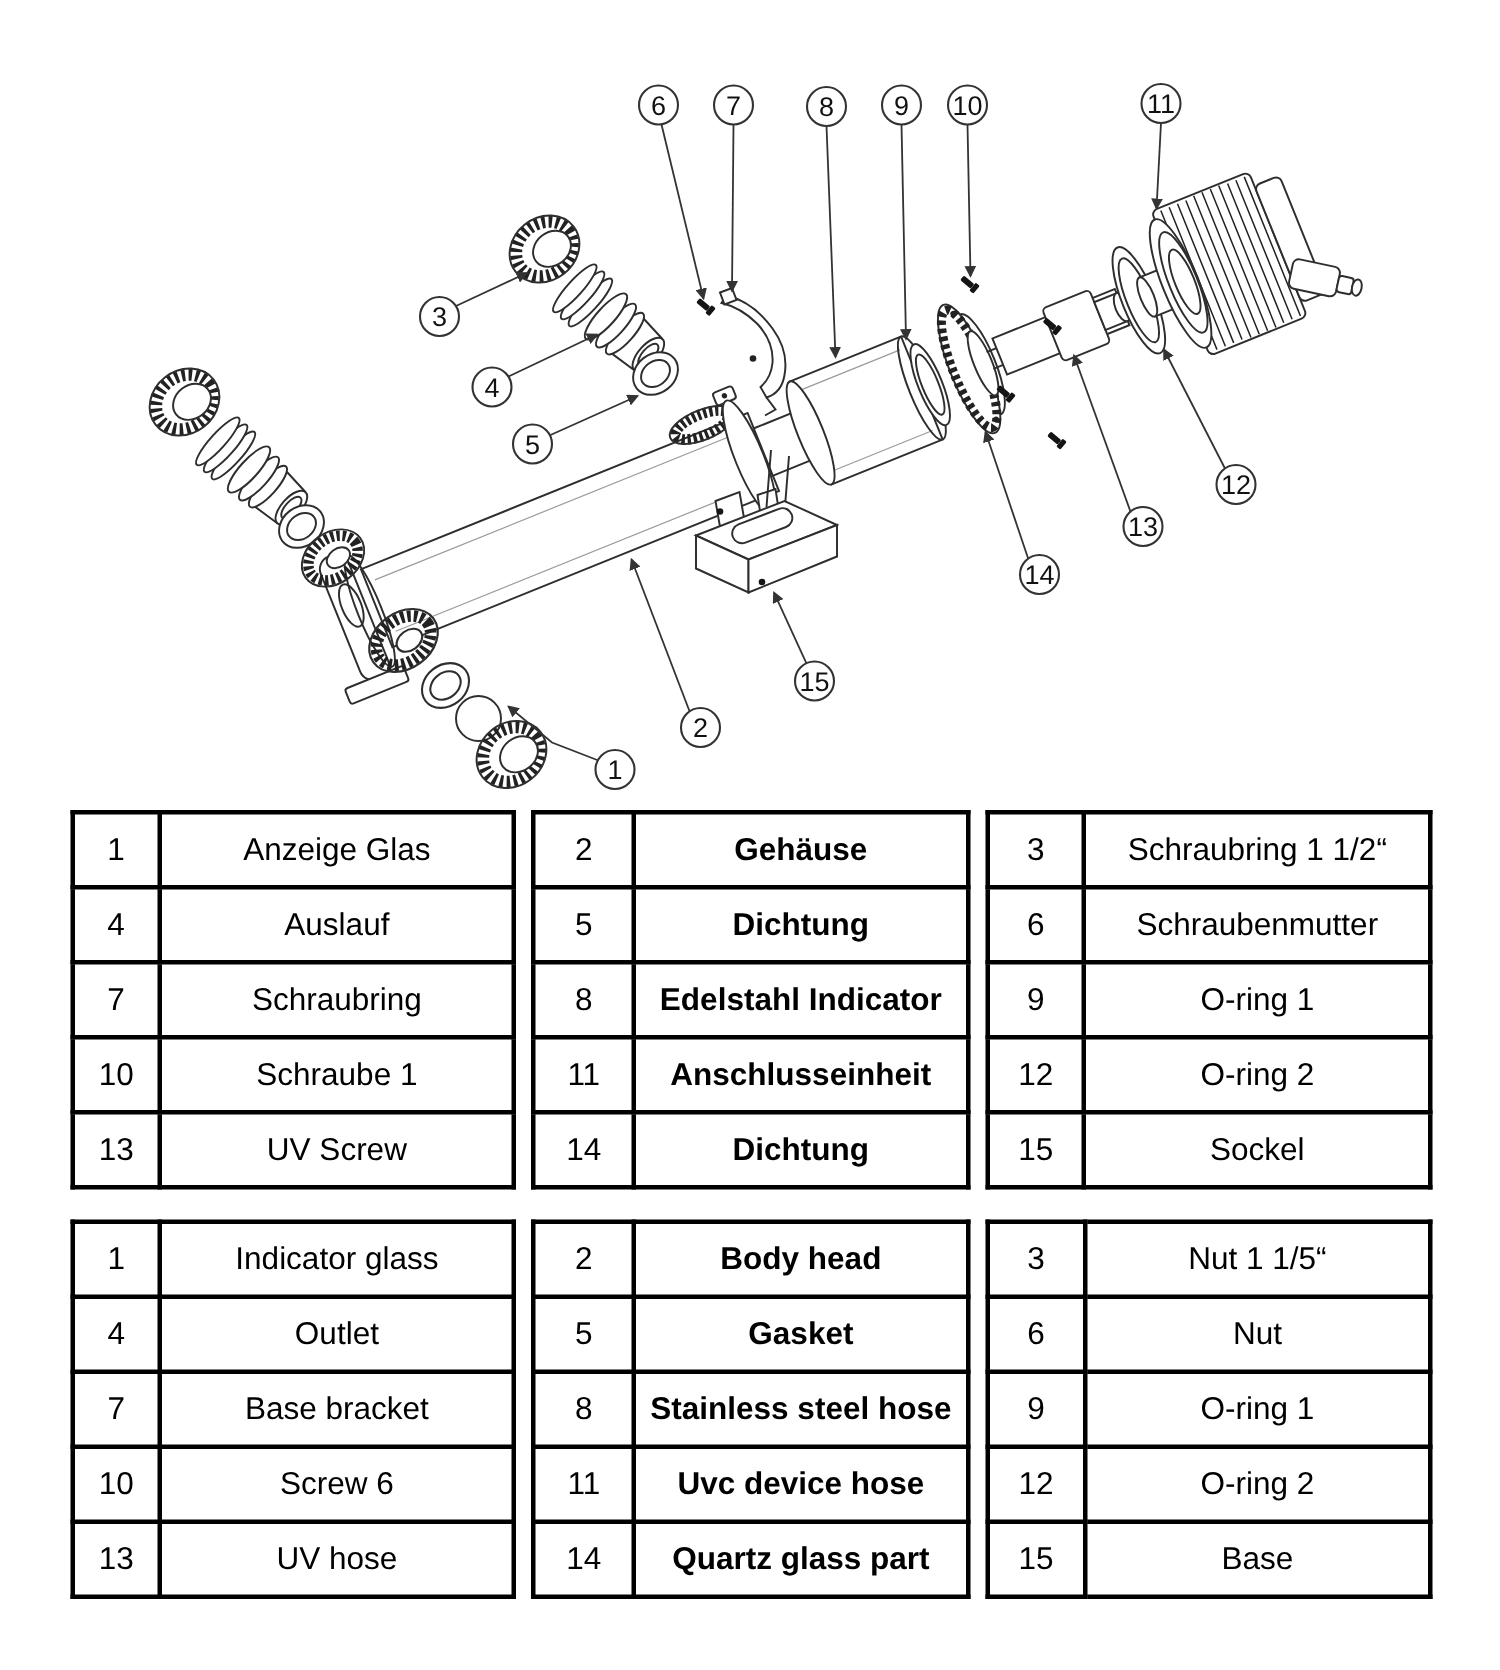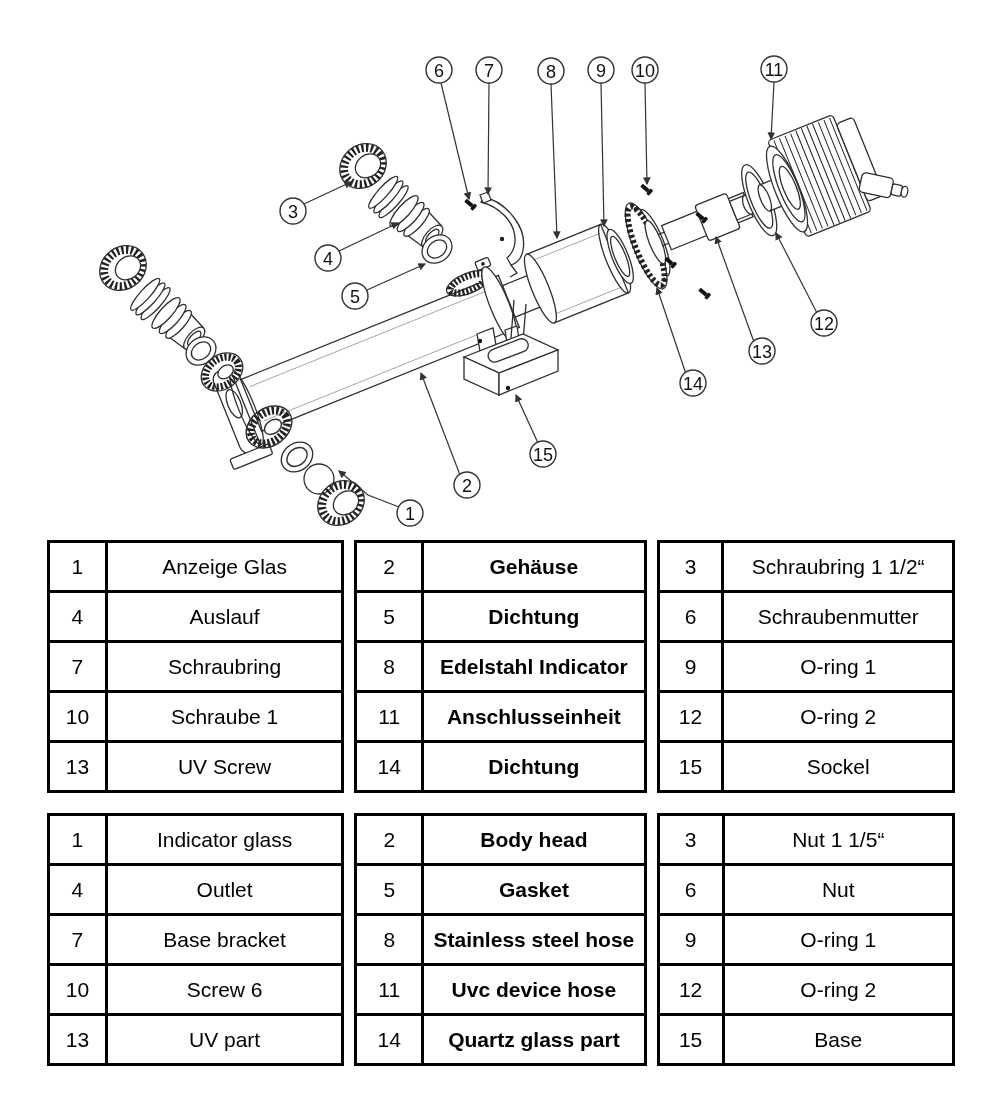--- a/index.html
+++ b/index.html
@@ -365,21 +365,21 @@
         <tr>
               <td class="na">7</td>
               <td class="la">Base bracket</td>
             </tr>
         <tr>
               <td class="na">10</td>
               <td class="la">Screw 6</td>
             </tr>
         <tr>
               <td class="na">13</td>
-              <td class="la">UV part</td>
+              <td class="la">UV hose</td>
             </tr>
       </tbody>
         </table>
       <table>
           <tbody>
         <tr>
               <td class="nb">2</td>
               <td class="lb">Body head</td>
             </tr>
         <tr>

